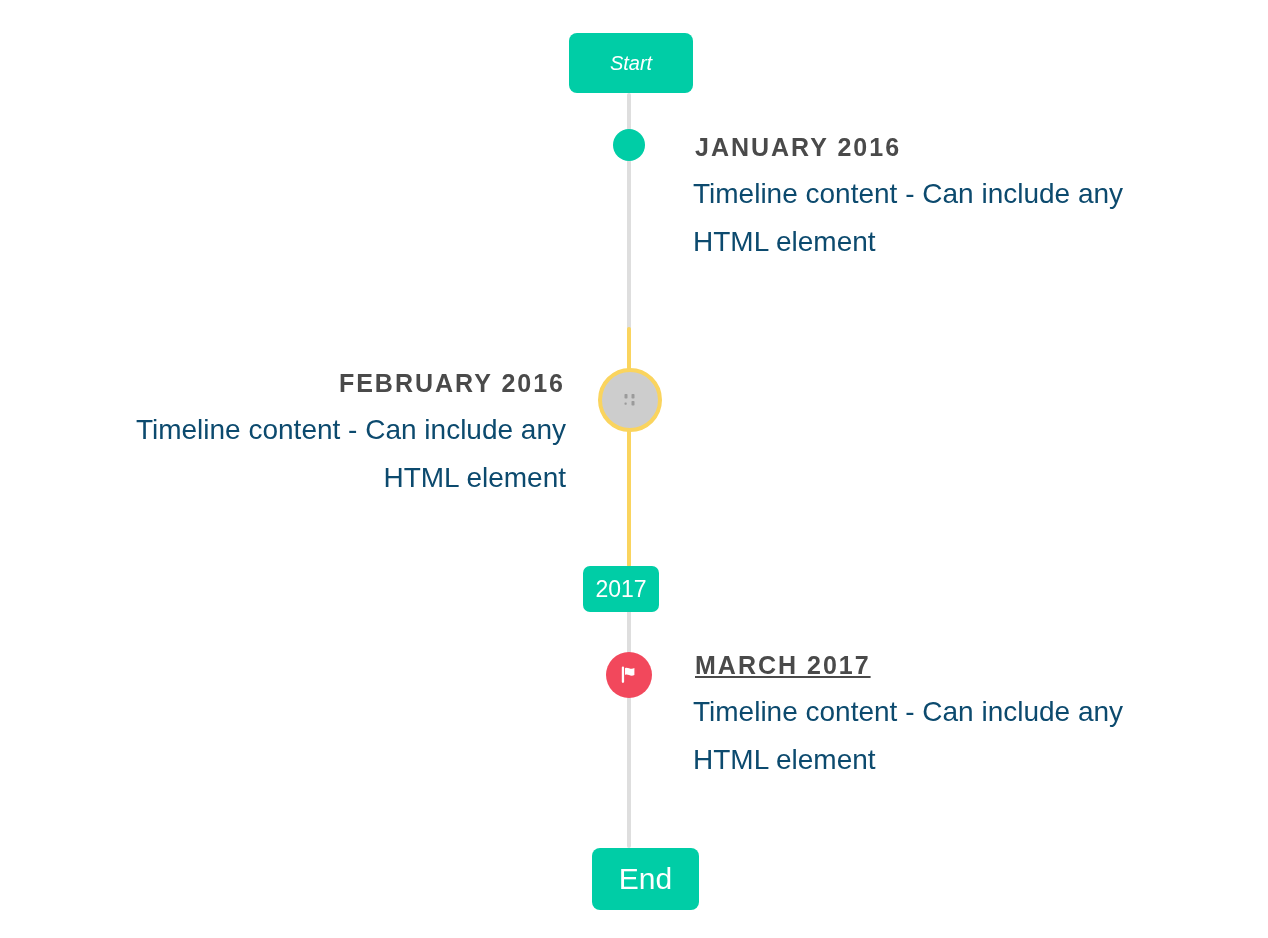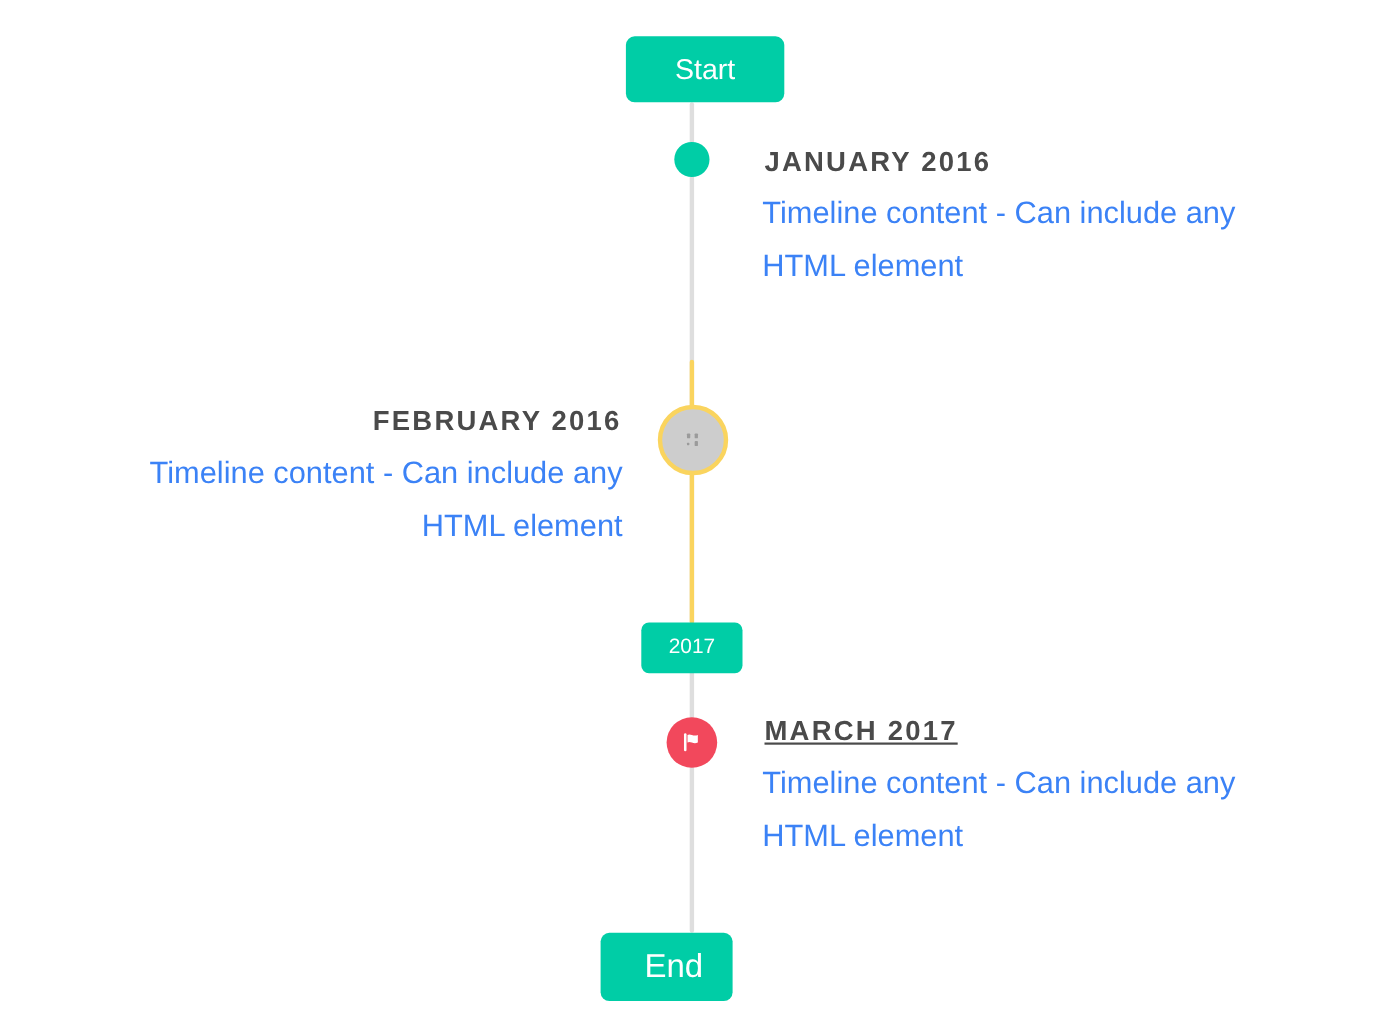--- a/index.html
+++ b/index.html
@@ -29,23 +29,23 @@
   
   .pill {
     position: absolute;
     background: #00cda6;
     color: #ffffff;
     display: flex;
     align-items: center;
     justify-content: center;
     border-radius: 8px;
   }
-  .pill-start { left: 569px; top: 33px;  width: 144px; height: 60px; font-size: 26px; }
-  .pill-end   { left: 546px; top: 848px; width: 107px; height: 62px; font-size: 30px; padding-left: 13px; }
-  .pill-year  { left: 583px; top: 566px; width: 92px;  height: 46px; font-size: 19px; border-radius: 7px; }
+  .pill-start { left: 569px; top: 33px;  width: 124px; height: 60px; font-size: 20px; font-style: italic; }
+  .pill-end   { left: 592px; top: 848px; width: 107px; height: 62px; font-size: 30px; }
+  .pill-year  { left: 583px; top: 566px; width: 76px;  height: 46px; font-size: 23px; border-radius: 7px; }
 
   
   .marker { position: absolute; border-radius: 50%; }
   .marker-dot {
     left: 613px; top: 129px;
     width: 32px; height: 32px;
     background: #00cda6;
   }
   .marker-circle-gray {
     left: 598px; top: 368px;
@@ -72,21 +72,21 @@
     font-weight: 700;
     letter-spacing: 2px;
     color: #4a4a4a;
     line-height: 26px;
     white-space: nowrap;
   }
   .entry-content {
     position: absolute;
     font-size: 28px;
     line-height: 48px;
-    color: #3b82f6;
+    color: #0c4a6e;
     width: 540px;
   }
   .entry-content span { display: block; }
 
   .t-jan { left: 695px; top: 134px; }
   .c-jan { left: 693px; top: 170px; text-align: left; }
 
   .t-feb { right: 703px; top: 370px; text-align: left; }
   .c-feb { right: 702px; top: 406px; text-align: right; }
 

